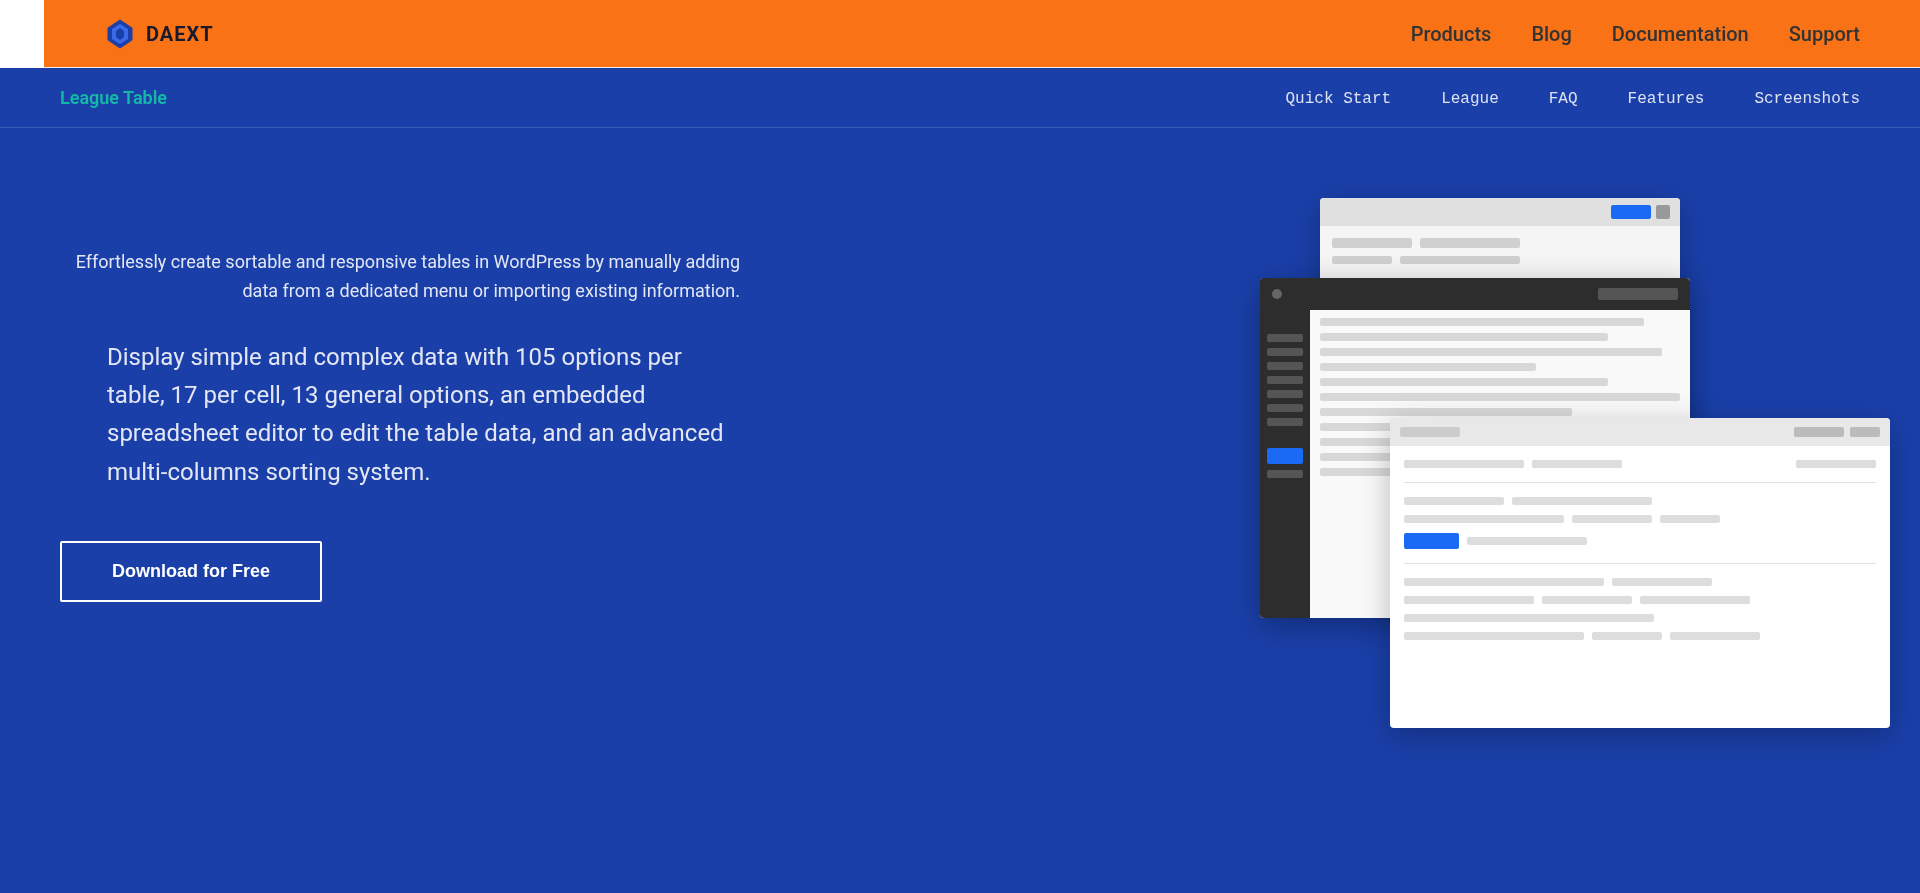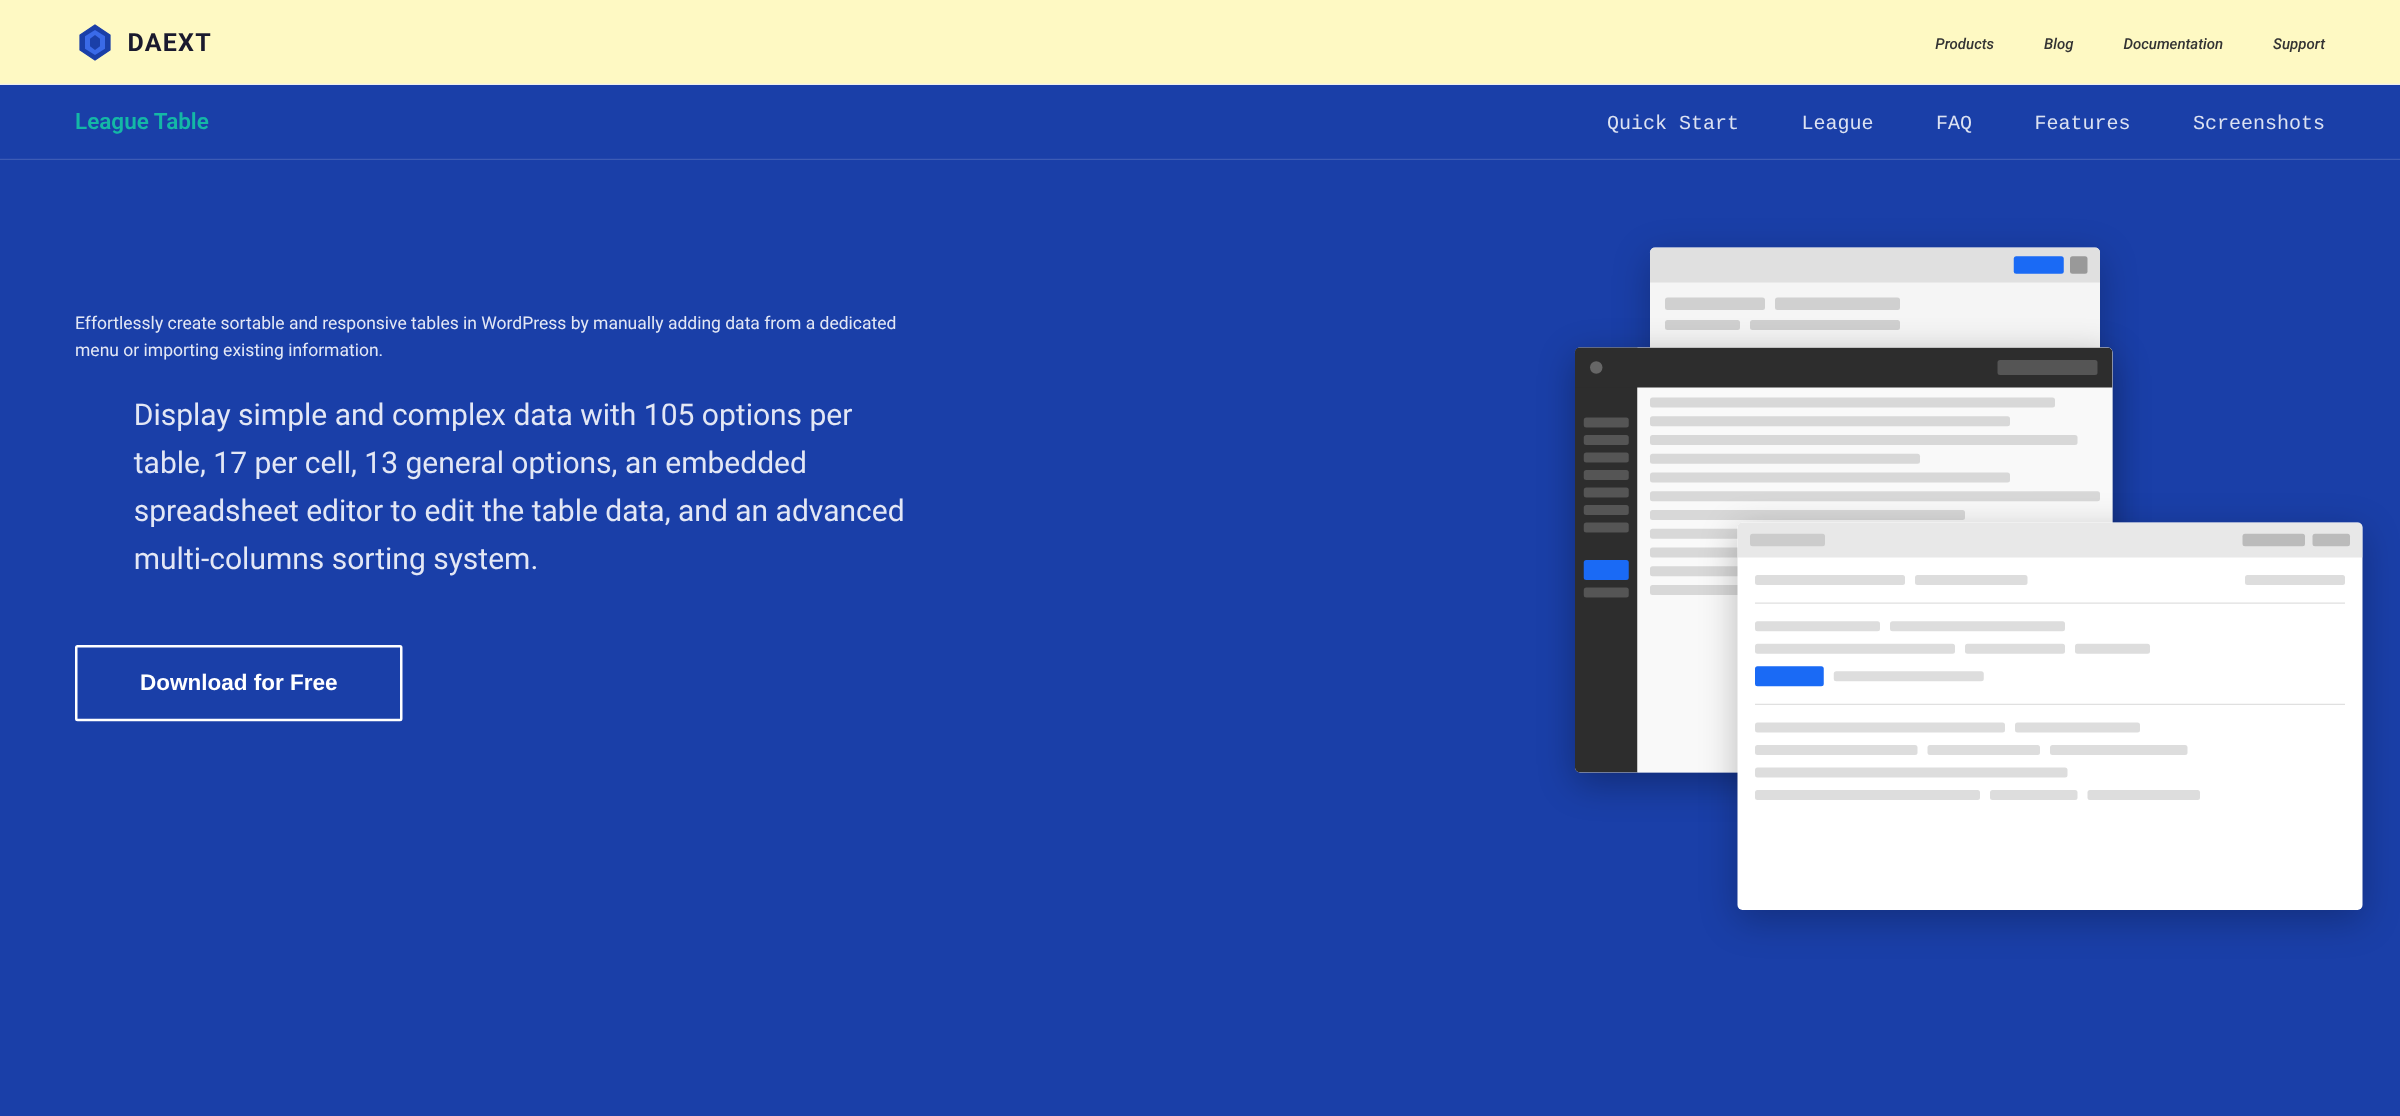--- a/index.html
+++ b/index.html
@@ -10,27 +10,28 @@
 
     body {
       font-family: -apple-system, BlinkMacSystemFont, 'Segoe UI', Roboto, sans-serif;
       width: 1920px;
       height: 893px;
       overflow: hidden;
     }
 
     
     .top-nav {
-      background: #fef9c3;
+      background: #f97316;
       height: 68px;
       display: flex;
       align-items: center;
       justify-content: space-between;
       padding: 0 60px;
       border-bottom: 1px solid #eee;
+      margin-left: 44px;
     }
 
     .logo-area {
       display: flex;
       align-items: center;
       gap: 10px;
     }
 
     .logo-icon {
       width: 32px;
@@ -46,23 +47,22 @@
 
     .top-nav-links {
       display: flex;
       gap: 40px;
       list-style: none;
     }
 
     .top-nav-links a {
       text-decoration: none;
       color: #333;
-      font-size: 12px;
+      font-size: 20px;
       font-weight: 500;
-      font-style: italic;
     }
 
     
     .secondary-nav {
       background: #1a3fa8;
       height: 60px;
       display: flex;
       align-items: center;
       justify-content: space-between;
       padding: 0 60px;
@@ -109,24 +109,25 @@
 
     .hero-title {
       font-size: 58px;
       font-weight: 700;
       color: #ffffff;
       line-height: 1.2;
       margin-bottom: 40px;
     }
 
     .hero-description-1 {
-      font-size: 14px;
+      font-size: 18px;
       color: rgba(255,255,255,0.88);
       line-height: 1.6;
-      margin-bottom: 20px;
+      margin-bottom: 32px;
+      text-align: right;
     }
 
     .hero-description-2 {
       font-size: 24px;
       color: rgba(255,255,255,0.88);
       line-height: 1.6;
       margin-bottom: 50px;
       margin-left: 47px;
     }
 

